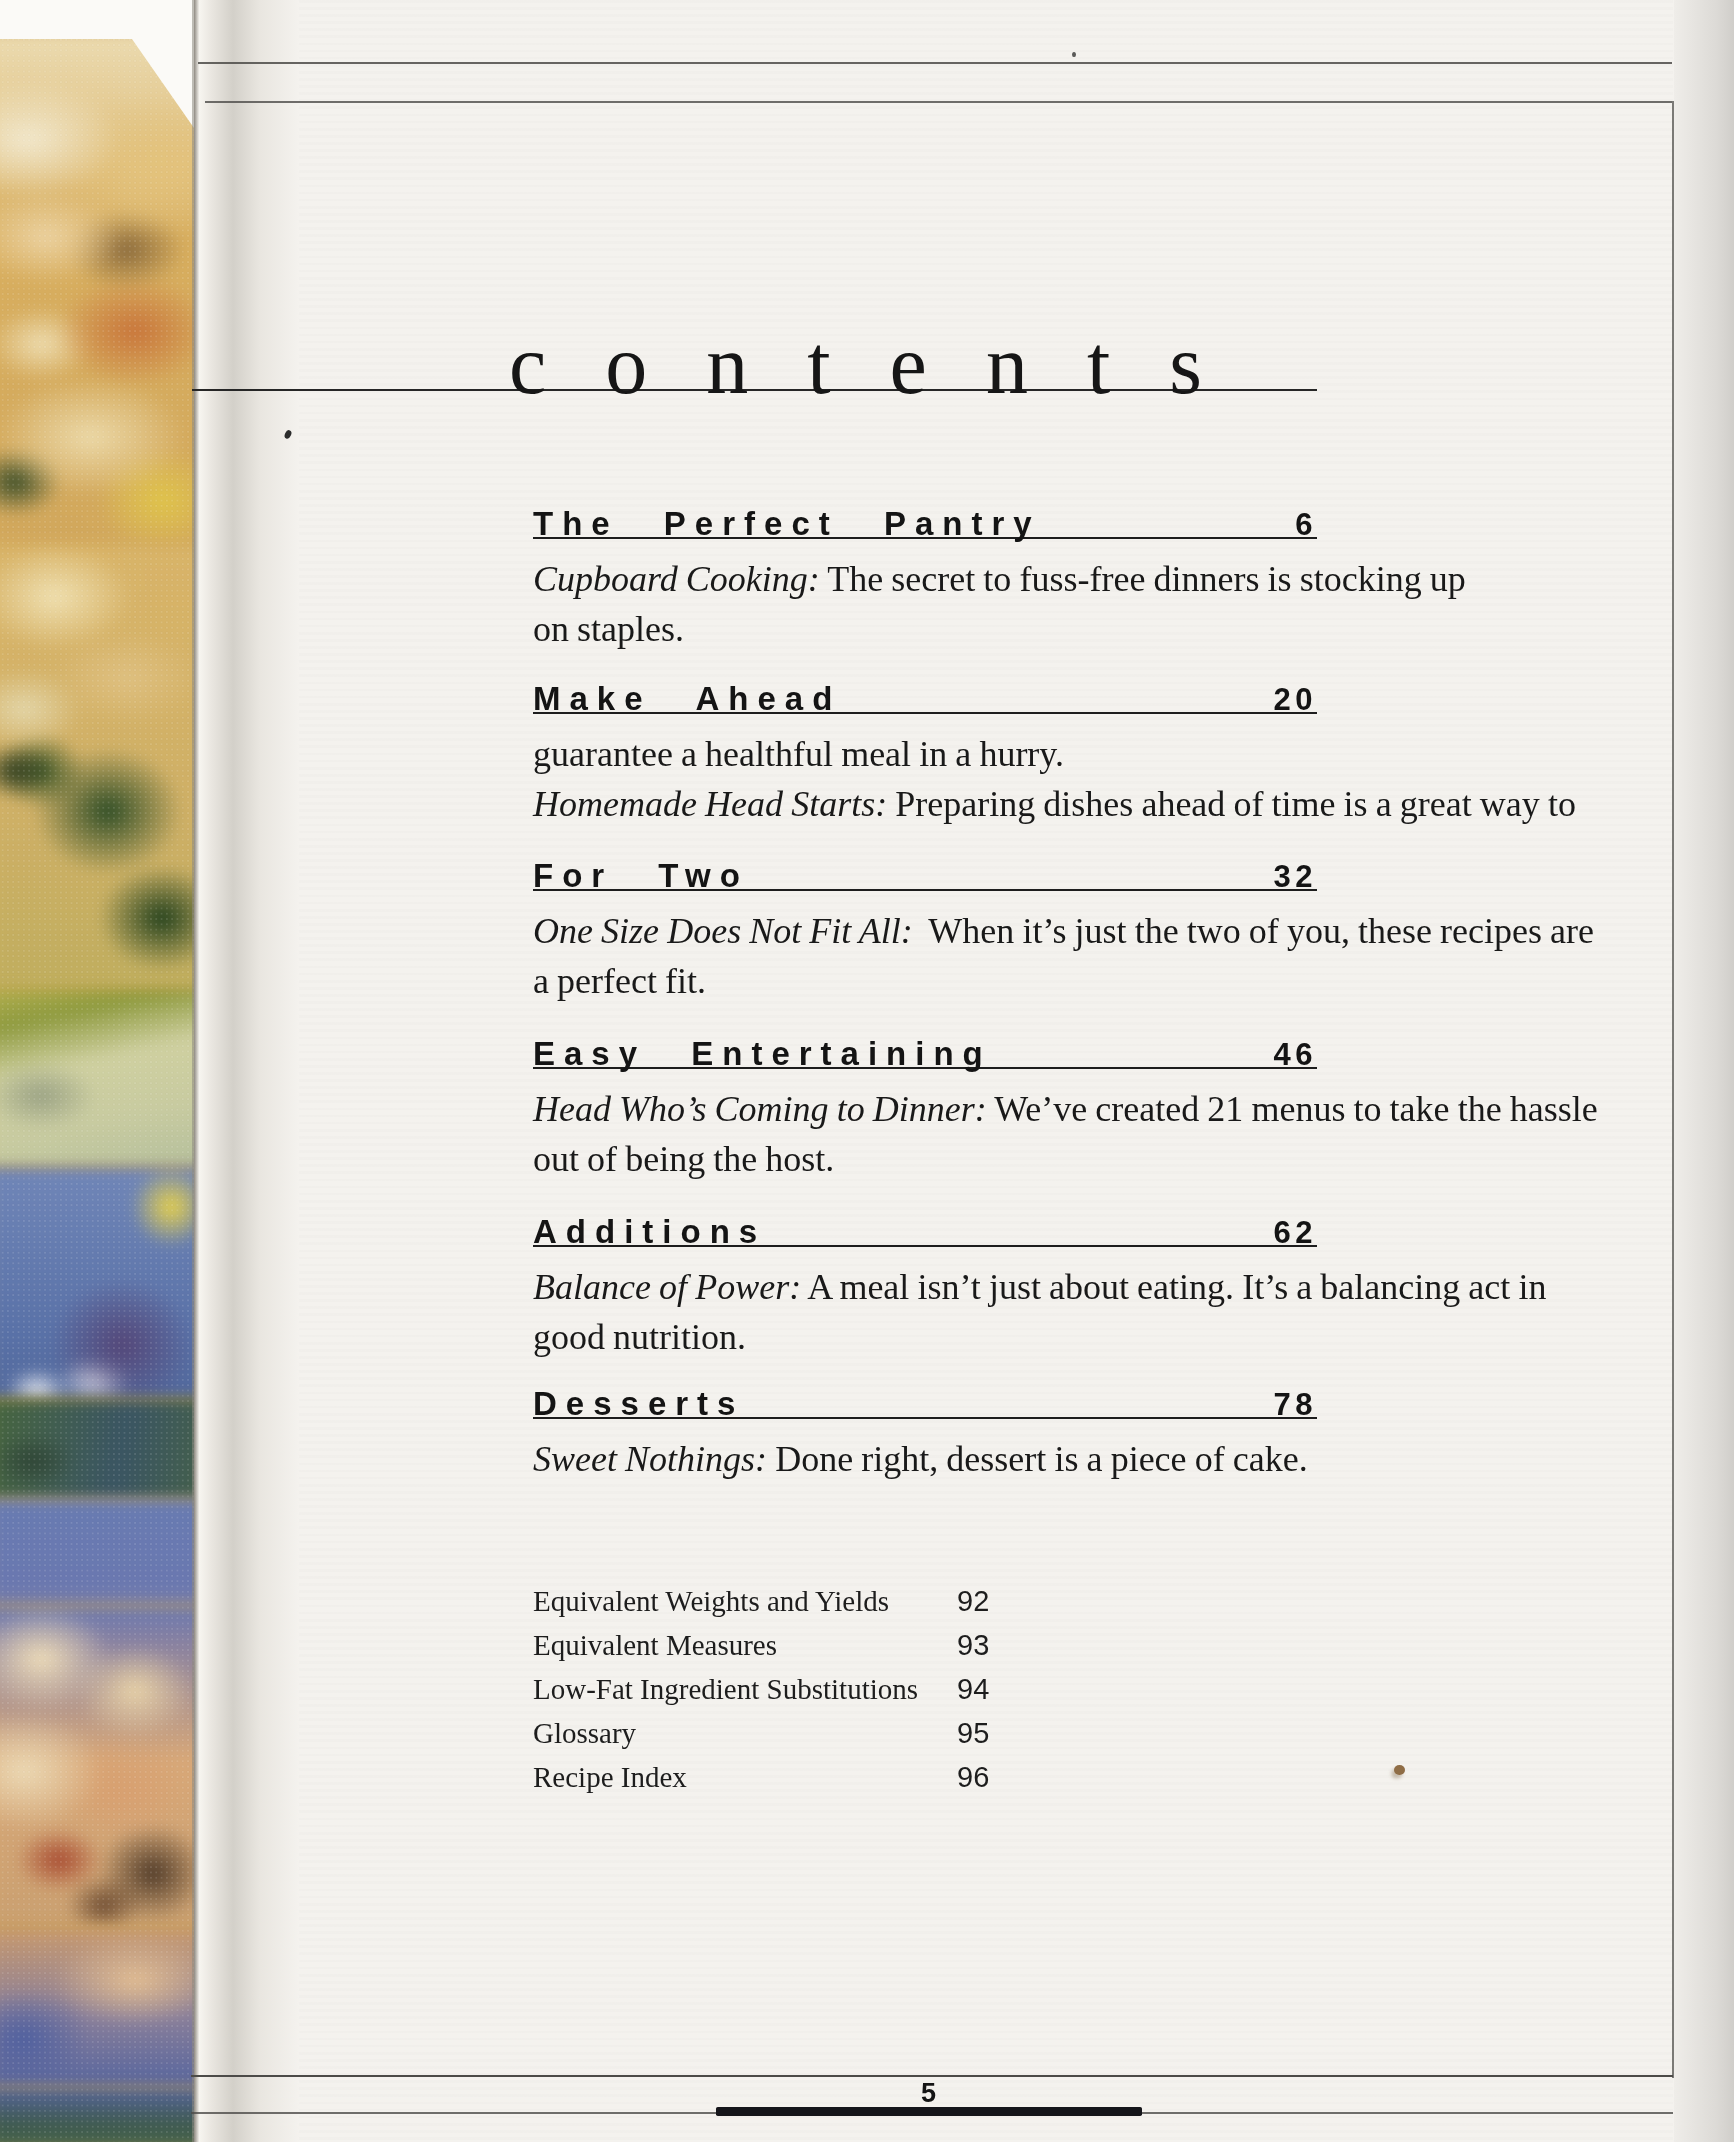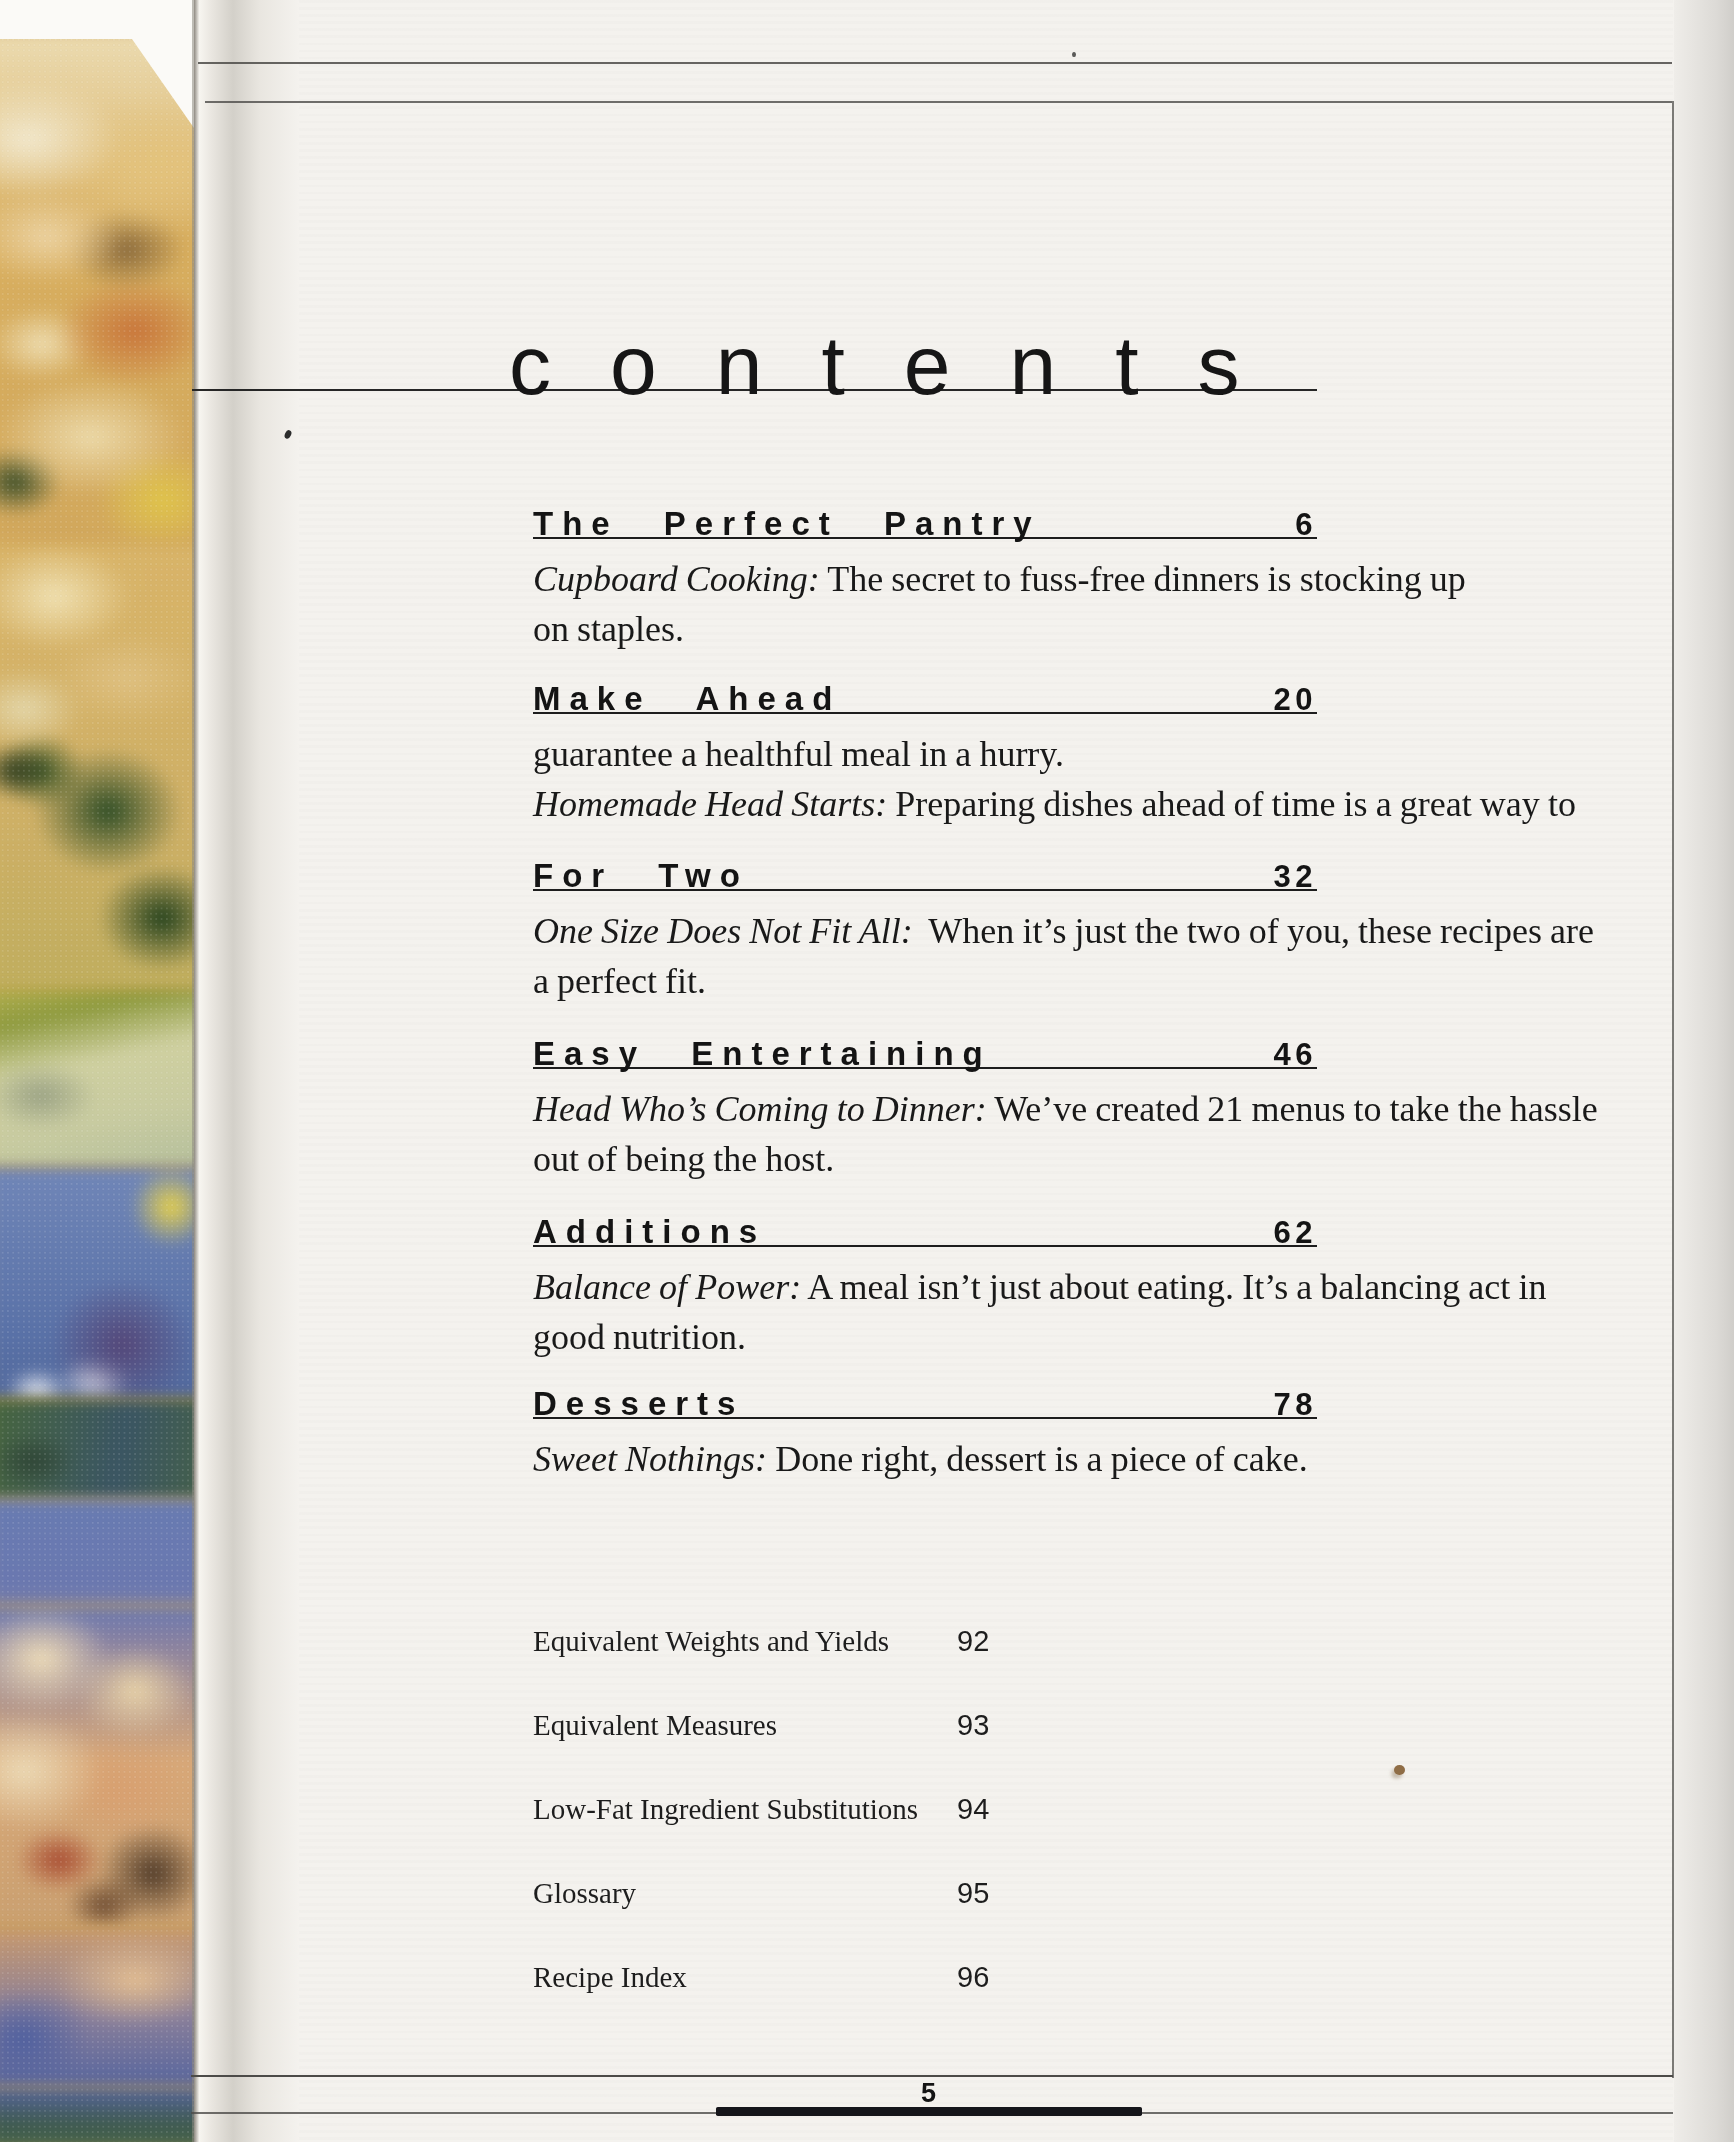--- a/index.html
+++ b/index.html
@@ -76,37 +76,37 @@
   
   .streaks{position:absolute;left:299px;top:0;right:61px;height:2142px;pointer-events:none;
       background:repeating-linear-gradient(180deg,rgba(0,0,0,.012) 0 2.7px,transparent 2.7px 7.1px);}
 
   
   .rule{position:absolute;background:#4c4b48;height:1.8px;}
   .vrule{position:absolute;background:#5c5b58;width:1.8px;}
 
   
   .title-row{position:absolute;left:192px;top:305px;width:1125px;height:86px;border-bottom:2.7px solid #262626;}
-  .title-row h1{margin:0;position:absolute;left:317px;bottom:-18px;font-family:Liberation Sans, sans-serif;
+  .title-row h1{margin:0;position:absolute;left:317px;bottom:-18px;font-family:Liberation Serif, serif;
       font-weight:400;font-size:84px;line-height:84px;letter-spacing:59px;color:#161616;white-space:nowrap;}
 
   
   .hrow{position:absolute;left:533px;width:784px;height:43px;display:flex;justify-content:space-between;
       align-items:flex-end;border-bottom:2.7px solid #1d1d1d;}
   .hlabel{font-family:"Liberation Sans",sans-serif;font-weight:bold;font-size:33px;letter-spacing:9px;
       word-spacing:27px;transform:translateY(6.2px);white-space:nowrap;color:#141414;}
   .hpage{font-family:"Liberation Sans",sans-serif;font-weight:bold;font-size:31px;letter-spacing:4.5px;
       transform:translateY(6.2px);color:#141414;}
   .desc{position:absolute;left:533px;width:811px;}
   .dline{font-size:36px;line-height:50px;white-space:nowrap;word-spacing:-0.9px;color:#191919;}
   .dlead{font-style:italic;}
 
   
   .back{position:absolute;left:533px;top:1579px;width:784px;}
-  .brow{position:relative;height:44px;margin-top:40px;}
+  .brow{position:relative;height:44px;}
   .blabel{font-size:29px;line-height:44px;color:#1d1d1d;}
   .bpage{position:absolute;left:424px;top:0;font-family:"Liberation Sans",sans-serif;font-size:29px;
       line-height:44px;color:#1d1d1d;}
 
   
   .folio{position:absolute;left:857px;top:2078px;width:143px;text-align:center;
       font-family:"Liberation Sans",sans-serif;font-weight:bold;font-size:27px;color:#141414;}
   .bottom-bar{position:absolute;left:716px;top:2107px;width:426px;height:9px;background:#15151a;border-radius:1.8px;}
 
   

